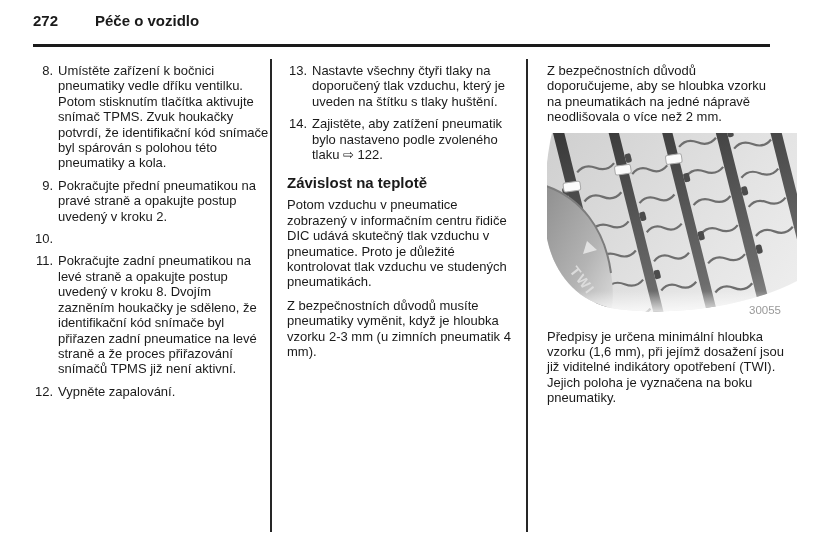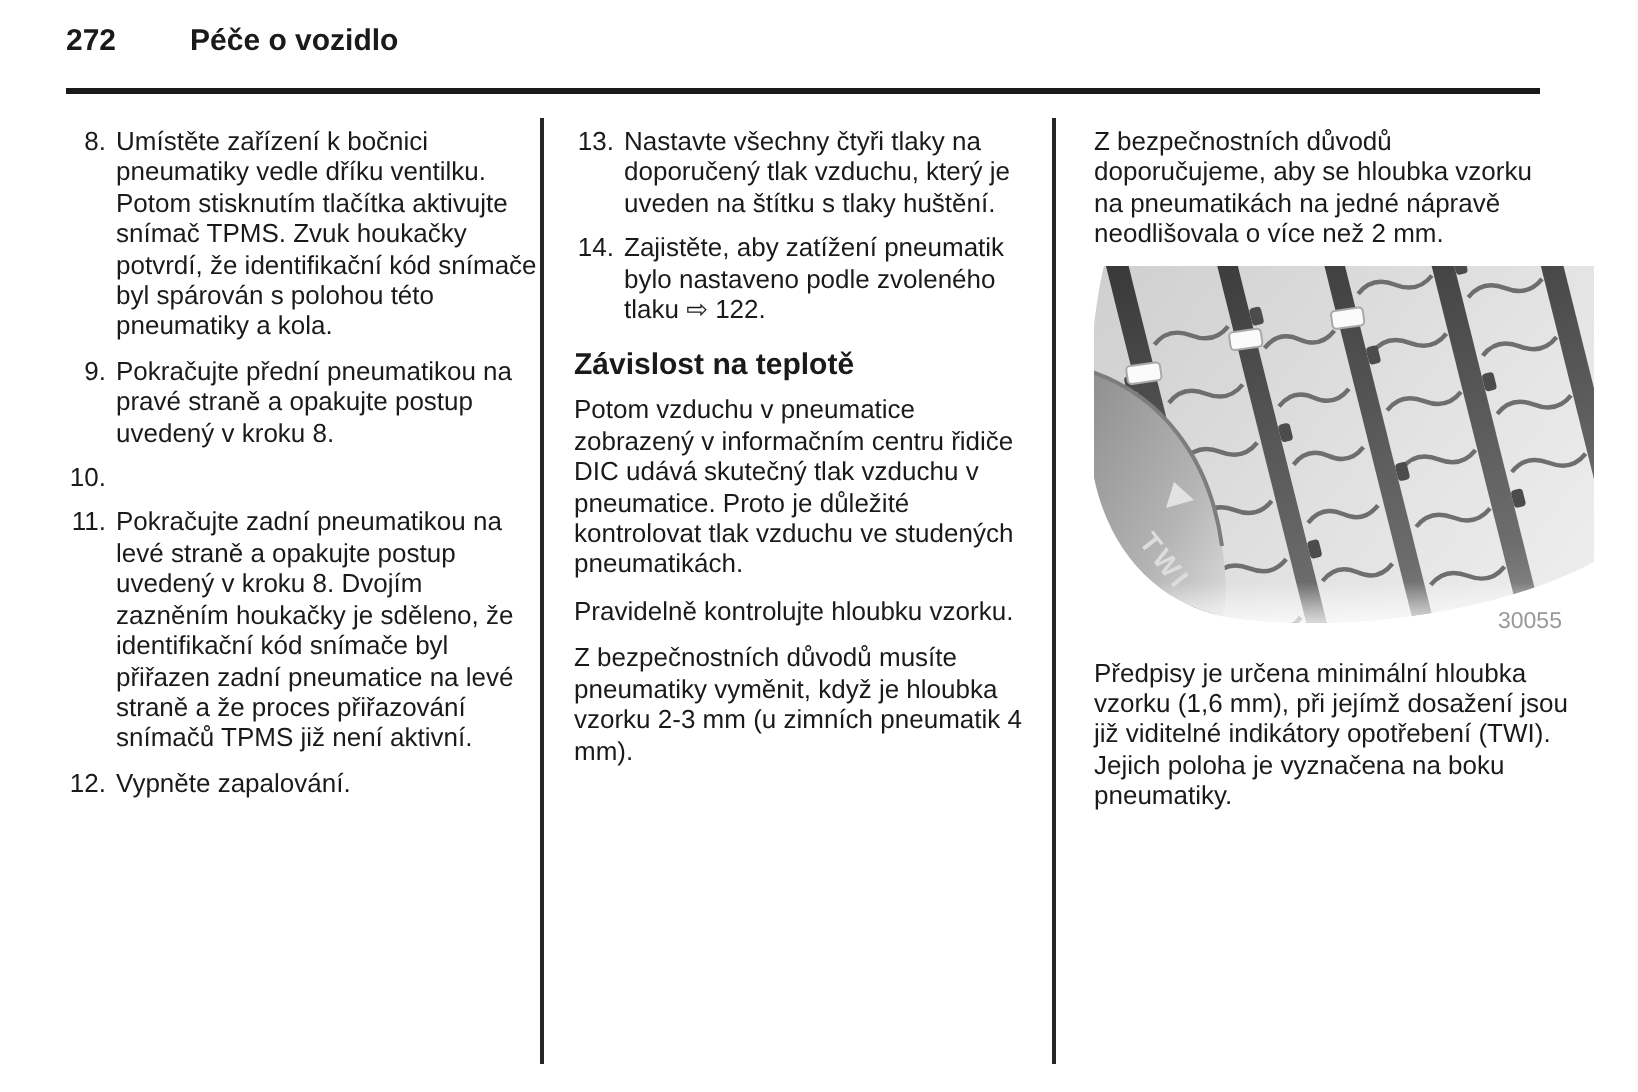--- a/index.html
+++ b/index.html
@@ -40,21 +40,21 @@
 <div class="vsep s2"></div>
 
 <div class="col col1">
   <ol class="steps">
     <li>
       <span class="num">8.</span>
       <span class="txt">Umístěte zařízení k bočnici pneumatiky vedle dříku ventilku. Potom stisknutím tlačítka aktivujte snímač TPMS. Zvuk houkačky potvrdí, že identifikační kód snímače byl spárován s polohou této pneumatiky a kola.</span>
     </li>
     <li>
       <span class="num">9.</span>
-      <span class="txt">Pokračujte přední pneumatikou na pravé straně a opakujte postup uvedený v kroku 8.</span>
+      <span class="txt">Pokračujte přední pneumatikou na pravé straně a opakujte postup uvedený v kroku 2.</span>
     </li>
     <li>
       <span class="num">10.</span>
     </li>
     <li>
       <span class="num">11.</span>
       <span class="txt">Pokračujte zadní pneumatikou na levé straně a opakujte postup uvedený v kroku 8. Dvojím zazněním houkačky je sděleno, že identifikační kód snímače byl přiřazen zadní pneumatice na levé straně a že proces přiřazování snímačů TPMS již není aktivní.</span>
     </li>
     <li>
       <span class="num">12.</span>
@@ -69,21 +69,20 @@
       <span class="num">13.</span>
       <span class="txt">Nastavte všechny čtyři tlaky na doporučený tlak vzduchu, který je uveden na štítku s tlaky huštění.</span>
     </li>
     <li>
       <span class="num">14.</span>
       <span class="txt">Zajistěte, aby zatížení pneumatik bylo nastaveno podle zvoleného tlaku ⇨ 122.</span>
     </li>
   </ol>
   <h3 class="subhead">Závislost na teplotě</h3>
   <p>Potom vzduchu v pneumatice zobrazený v informačním centru řidiče DIC udává skutečný tlak vzduchu v pneumatice. Proto je důležité kontrolovat tlak vzduchu ve studených pneumatikách.</p>
-  <p>Pravidelně kontrolujte hloubku vzorku.</p>
   <p>Z bezpečnostních důvodů musíte pneumatiky vyměnit, když je hloubka vzorku 2-3 mm (u zimních pneumatik 4 mm).</p>
 </div>
 
 <div class="col col3">
   <p>Z bezpečnostních důvodů doporučujeme, aby se hloubka vzorku na pneumatikách na jedné nápravě neodlišovala o více než 2 mm.</p>
 
   <figure>
     <svg width="250" height="186" viewBox="0 0 250 186" xmlns="http://www.w3.org/2000/svg">
       <defs>
         <linearGradient id="gBase" x1="0" y1="0" x2="1" y2="1">

